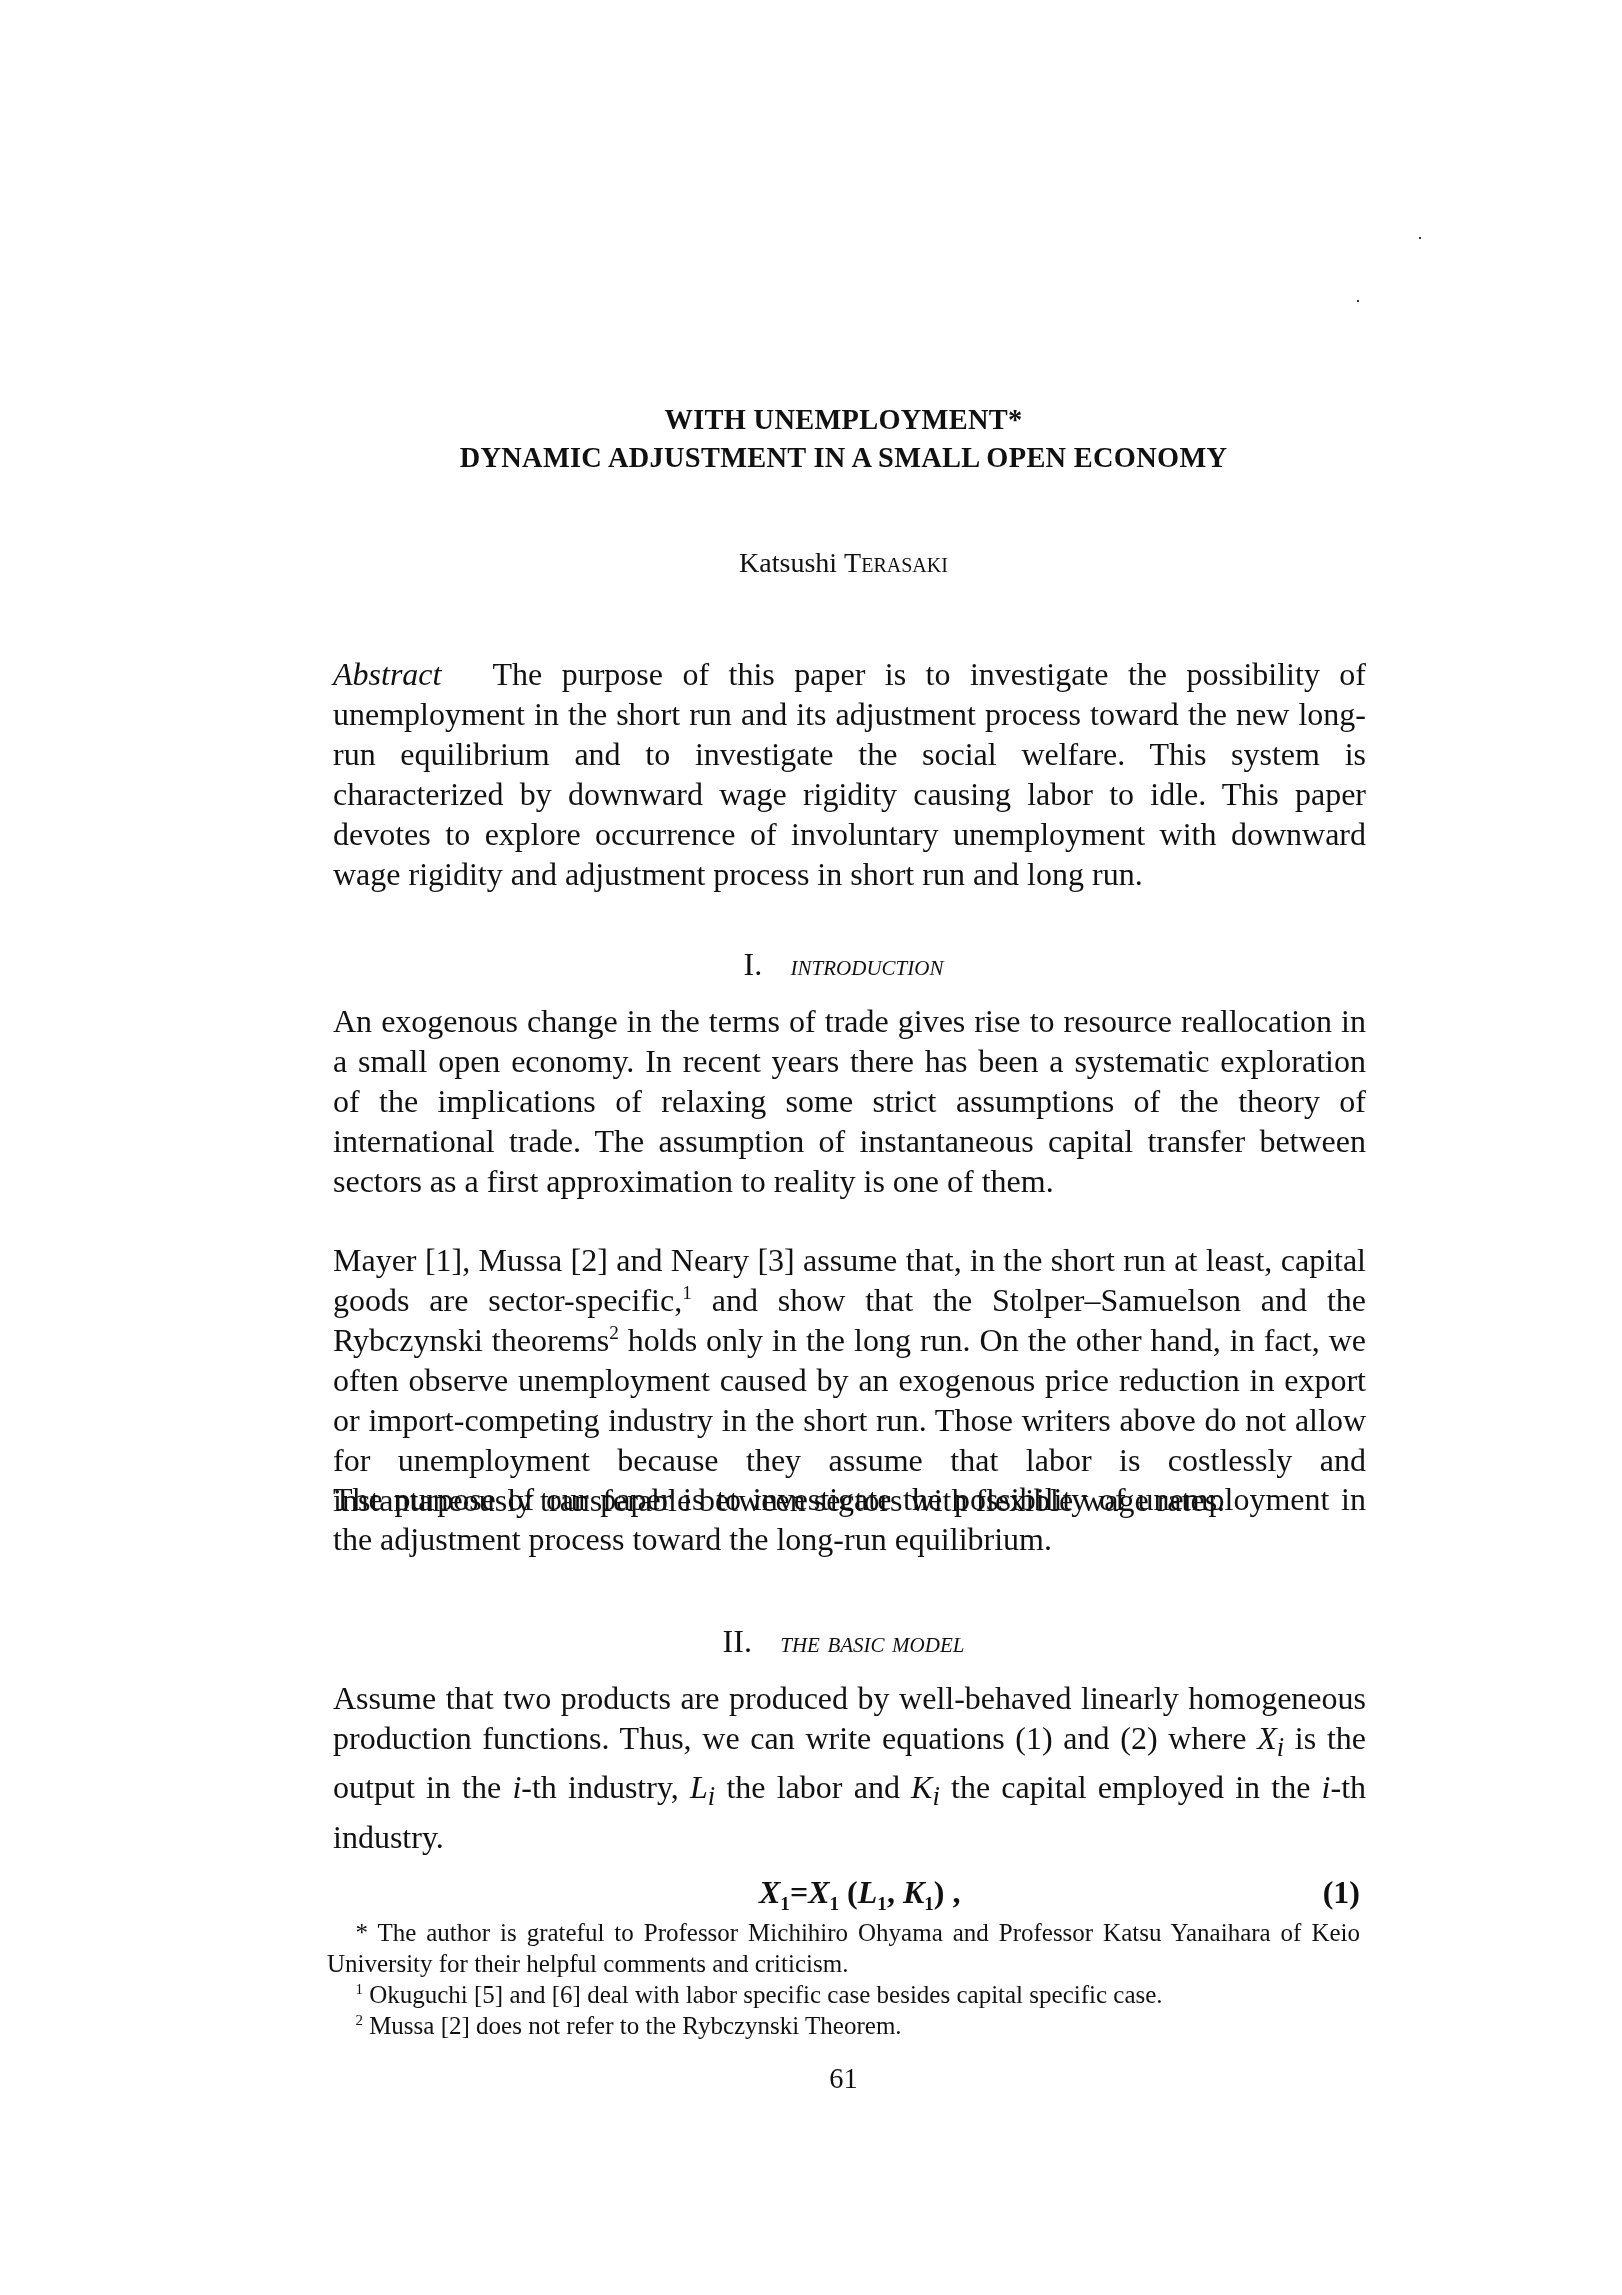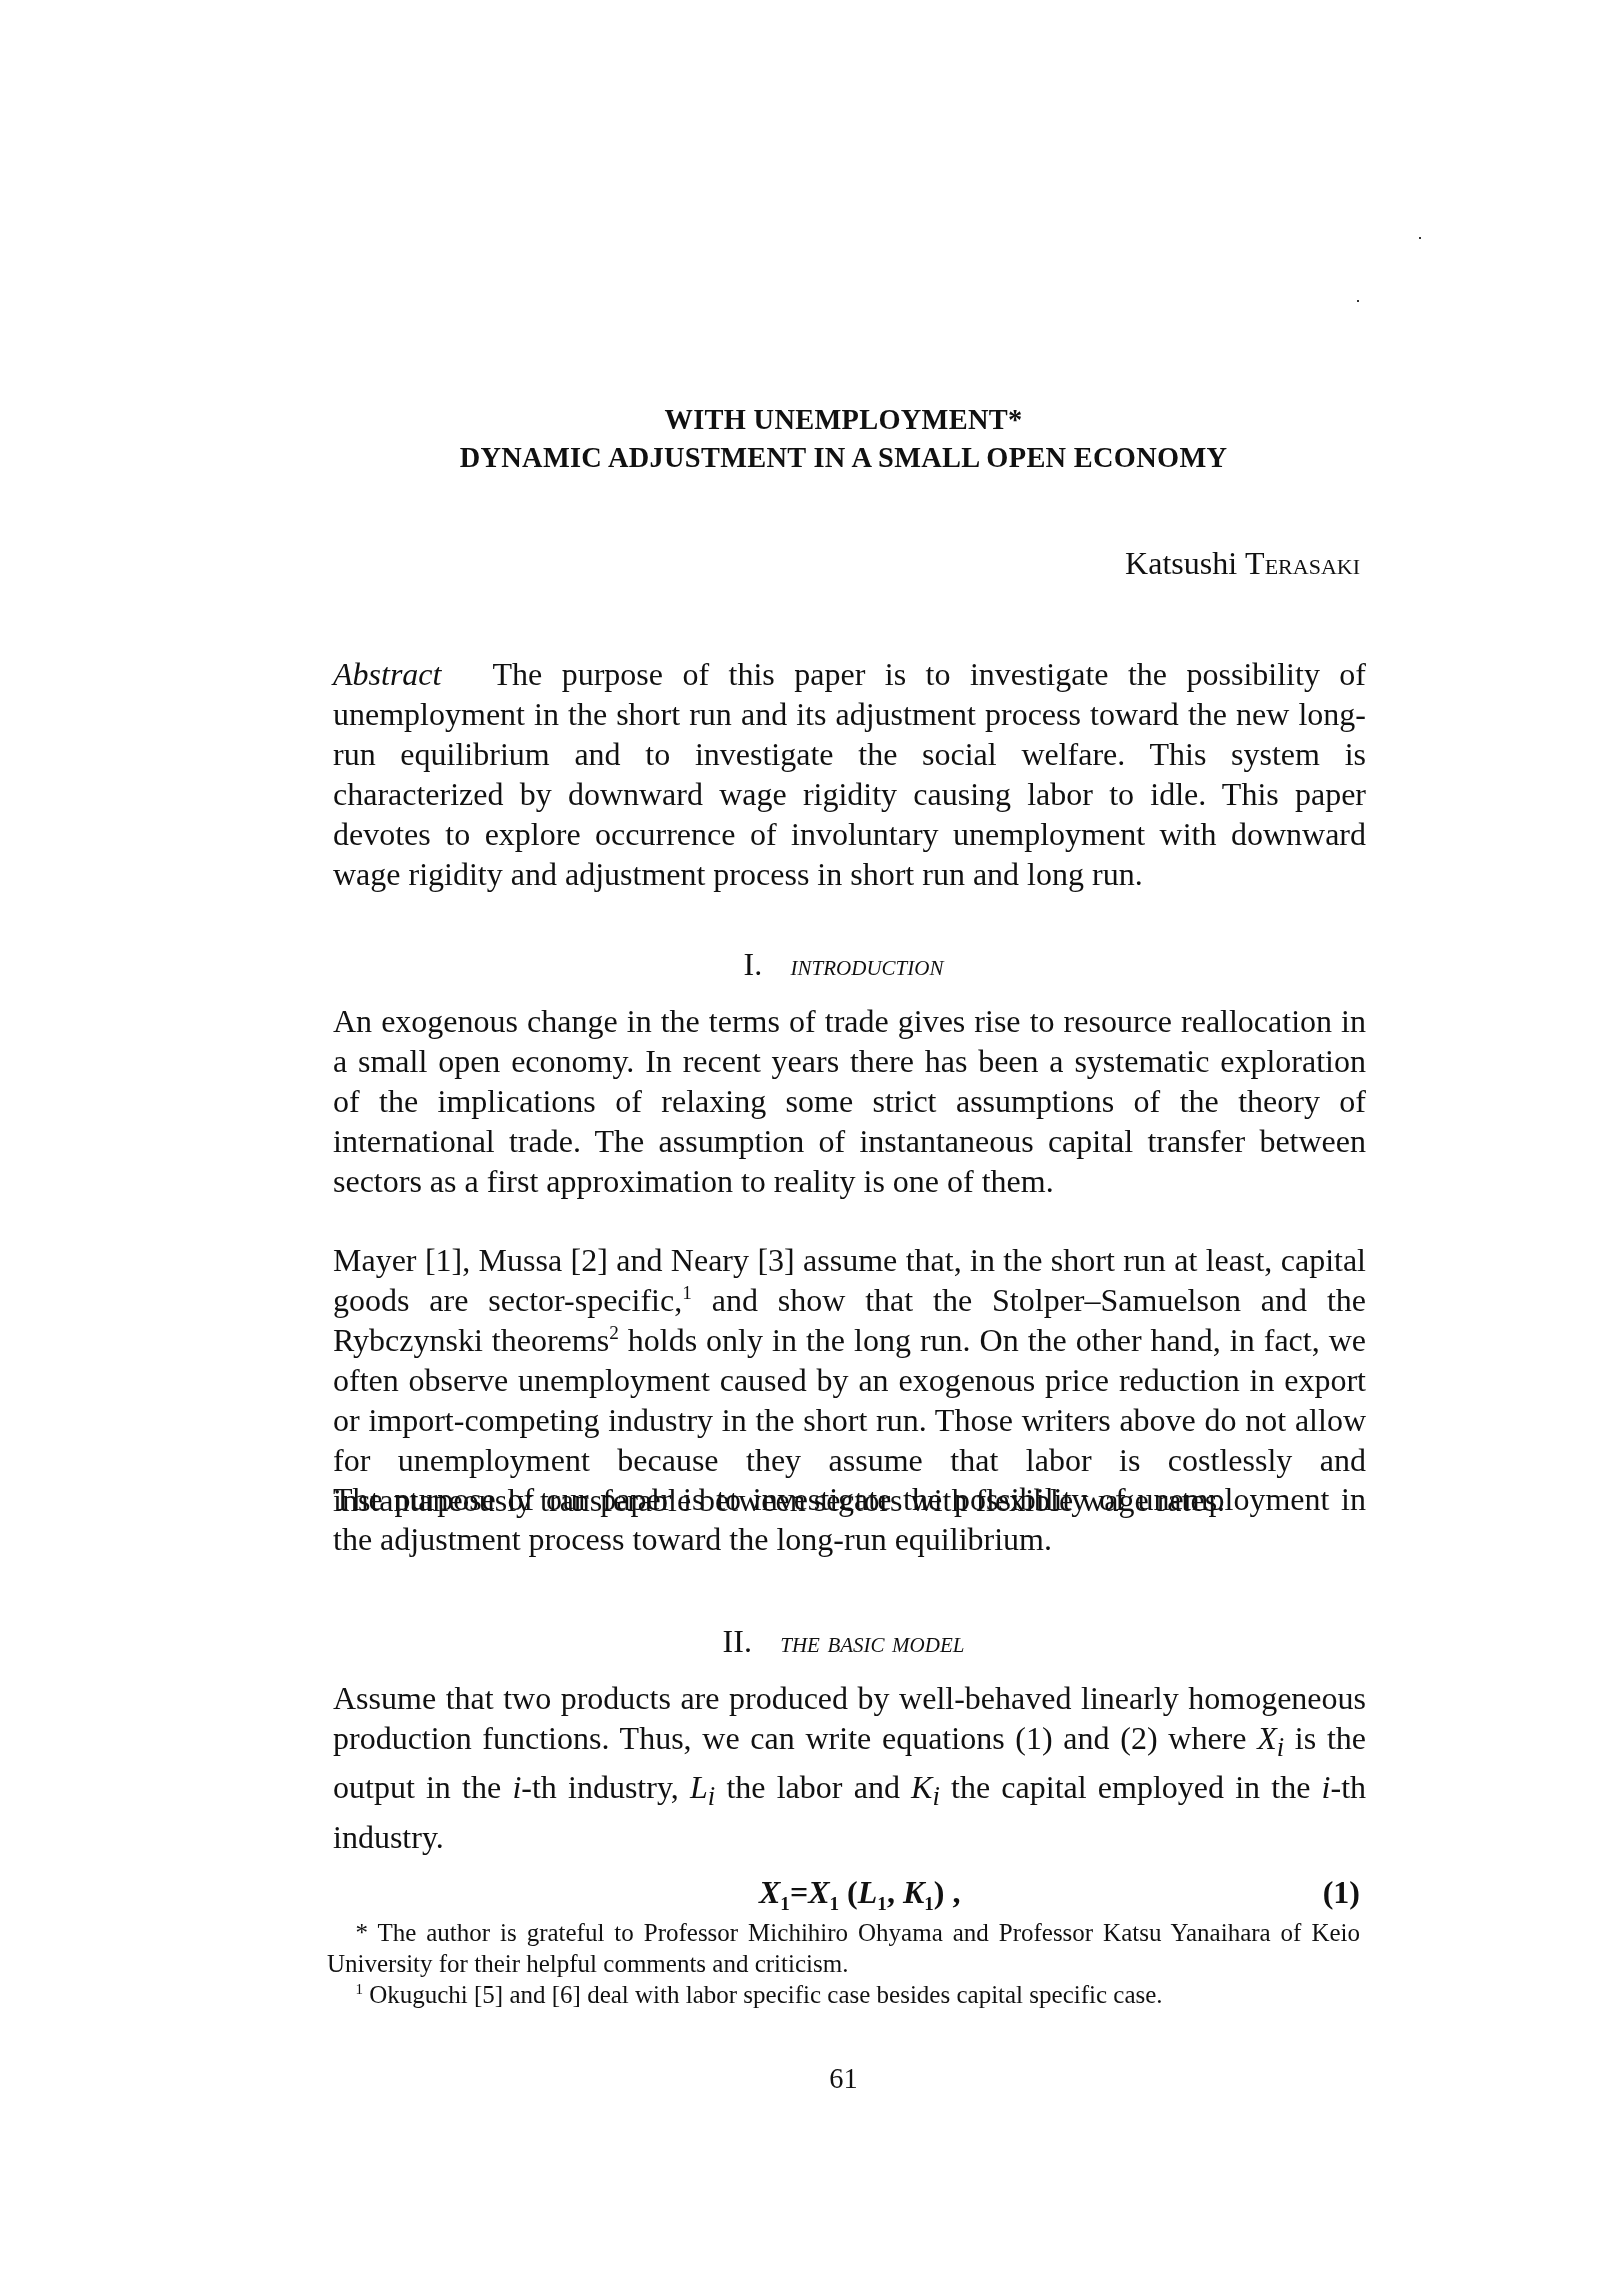--- a/index.html
+++ b/index.html
@@ -30,22 +30,22 @@
     font-size: 28.4px;
     line-height: 38px;
     font-weight: bold;
     letter-spacing: 0.3px;
   }
   .author {
     position: absolute;
     top: 543px;
     left: 0;
     width: 1033px;
-    text-align: right;
-    font-size: 32px;
+    text-align: center;
+    font-size: 28px;
     line-height: 40px;
     font-family: Liberation Serif, serif;
   }
   .author .sc {
     font-variant: small-caps;
   }
   .block {
     position: absolute;
     left: 6px;
     width: 1033px;
@@ -175,20 +175,21 @@
   </div>
 
   <div class="equation">
     <span class="expr"><span>X</span><sub>1</sub><span class="up">=</span><span>X</span><sub>1</sub><span class="up"> (</span><span>L</span><sub>1</sub><span class="up">, </span><span>K</span><sub>1</sub><span class="up">) ,</span></span>
     <span class="num">(1)</span>
   </div>
 
   <div class="footnotes">
     <p class="fn"><span>*</span><span> The author is grateful to Professor Michihiro Ohyama and Professor Katsu Yanaihara of Keio University for their helpful comments and criticism.</span></p>
     <p class="fn"><sup>1</sup><span> Okuguchi [5] and [6] deal with labor specific case besides capital specific case.</span></p>
+    <p class="fn"><sup>2</sup><span> Mussa [2] does not refer to the Rybczynski Theorem.</span></p>
   </div>
 
   <div class="page-number">61</div>
 </div>
 
 <div class="speck" style="left:1419px;top:237px;"></div>
 <div class="speck" style="left:1357px;top:300px;"></div>
 
 
 </body></html>

